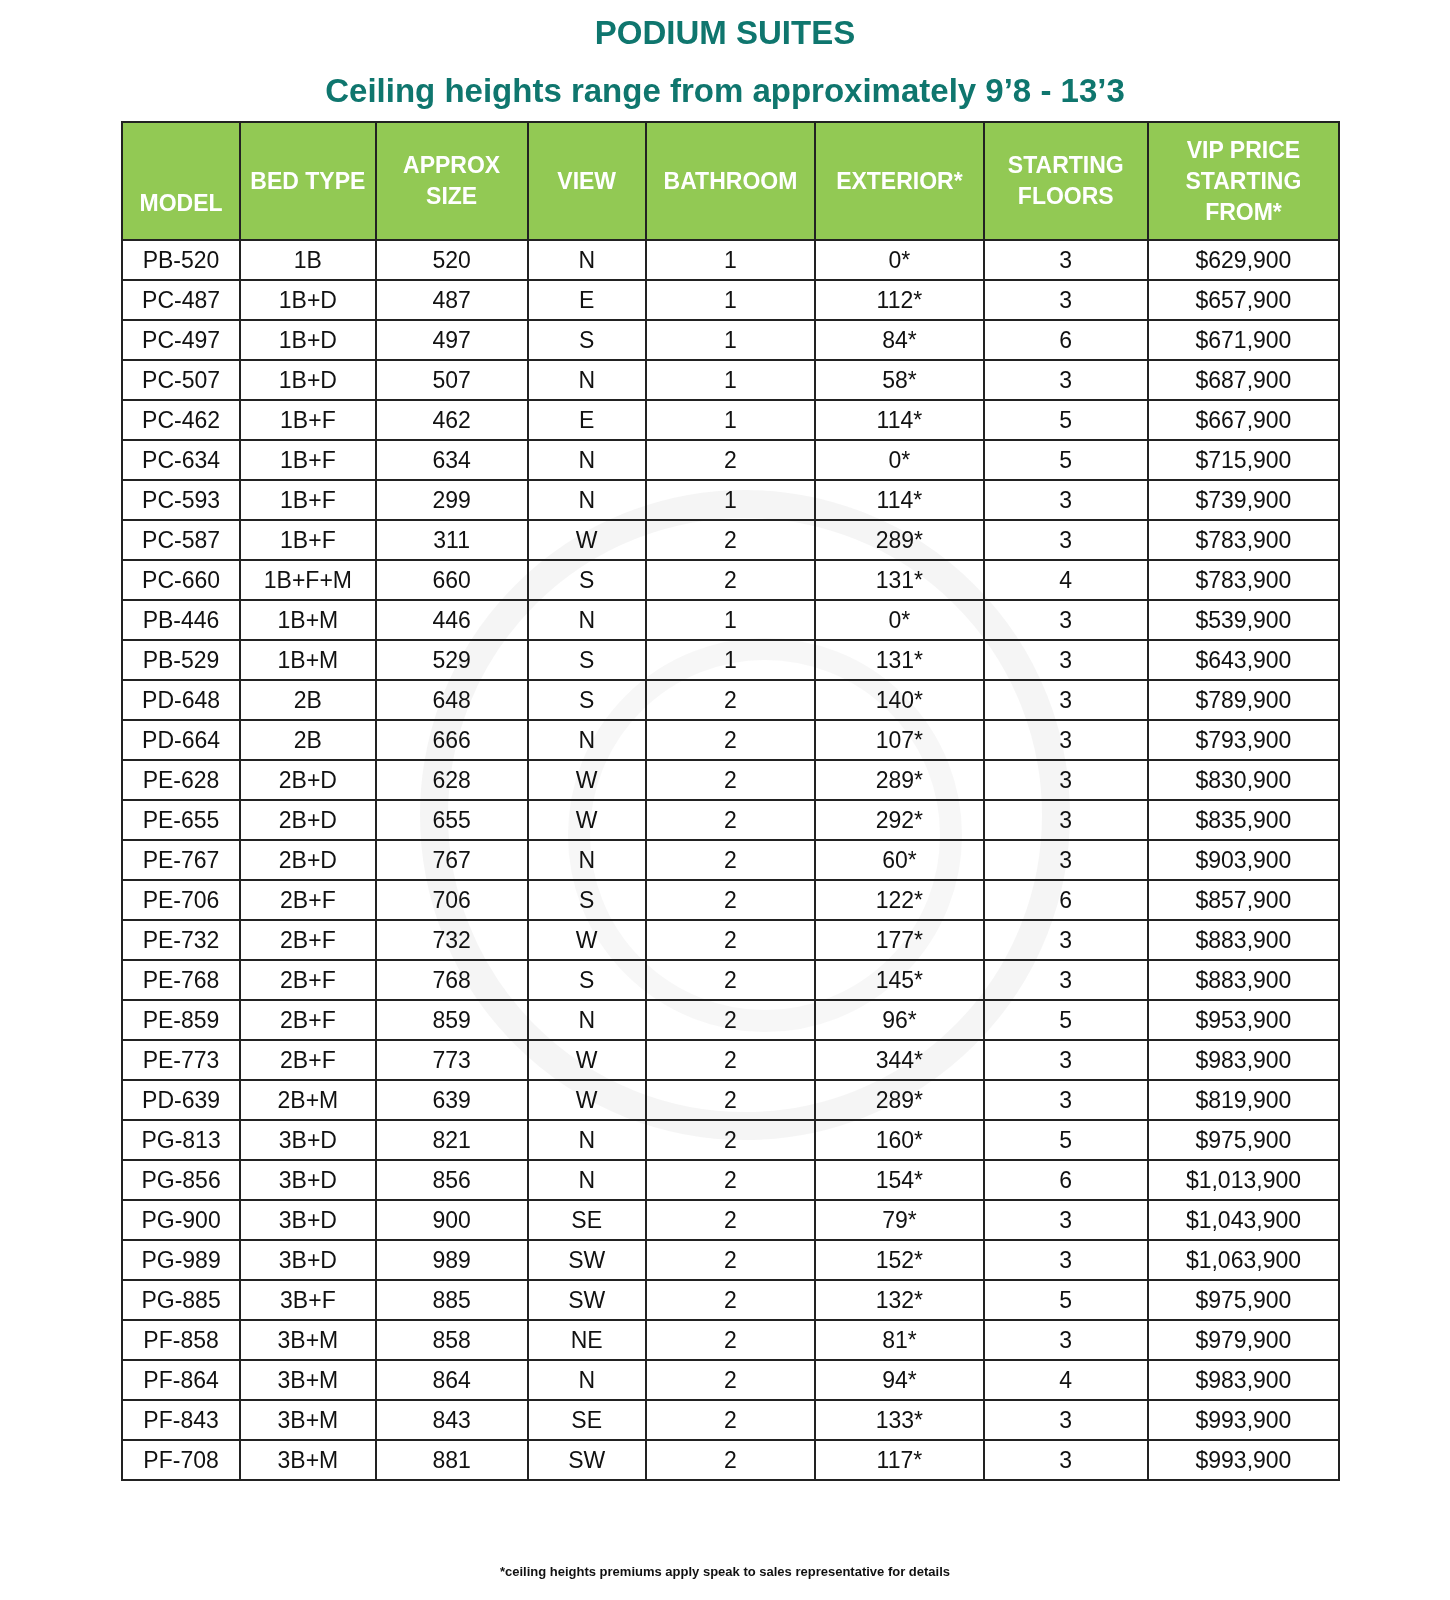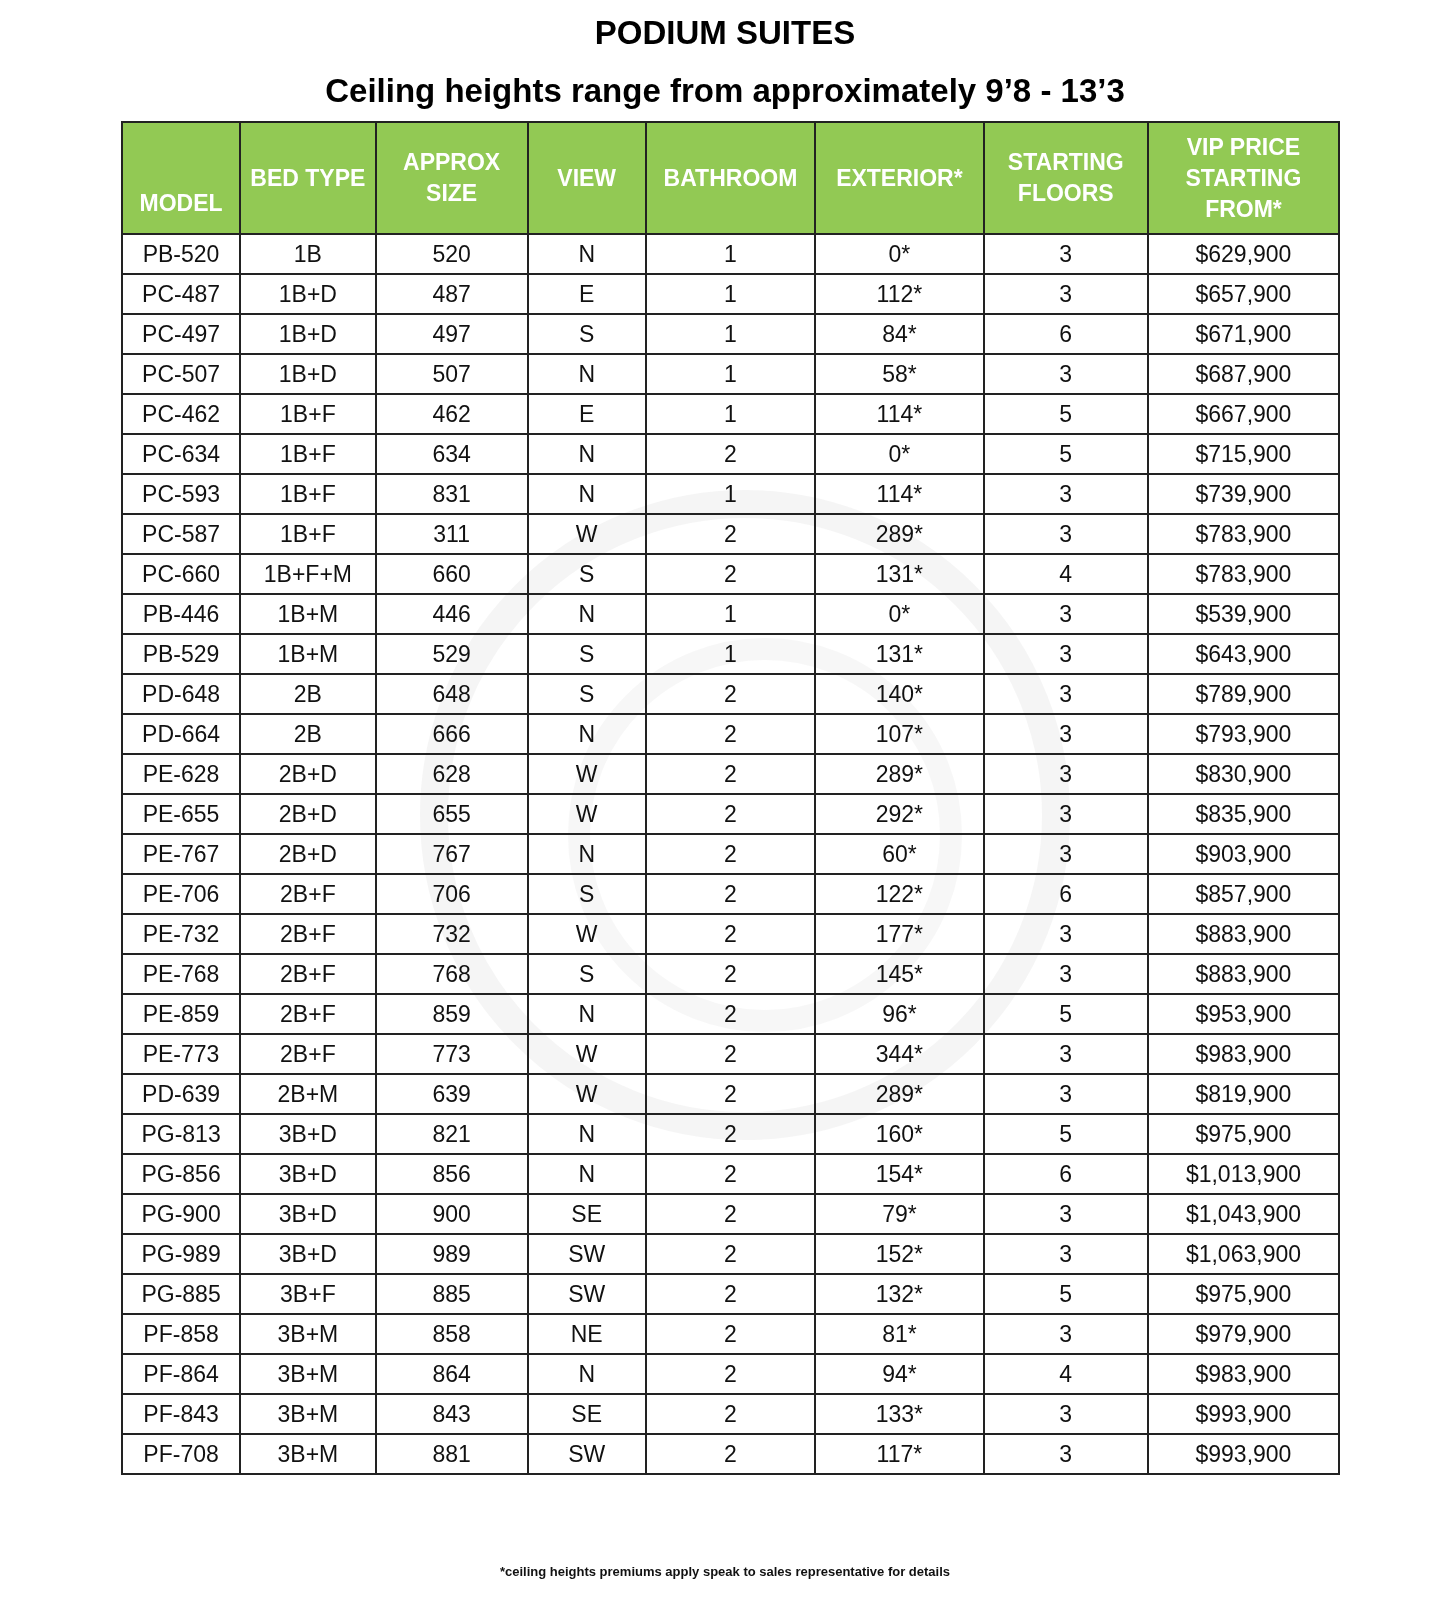--- a/index.html
+++ b/index.html
@@ -35,21 +35,21 @@
       height: 350px;
       border-radius: 50%;
       border: 22px solid rgba(200,200,200,0.14);
     }
     .title {
       position: absolute;
       left: 0;
       width: 1450px;
       text-align: center;
       font-weight: bold;
-      color: #000000;
+      color: #0f766e;
     }
     .title-1 {
       top: 14px;
       font-size: 33px;
       letter-spacing: 0px;
     }
     .title-2 {
       top: 72px;
       font-size: 33px;
     }
@@ -71,21 +71,21 @@
       background: #92c954;
       color: #ffffff;
       font-weight: bold;
       font-size: 23px;
       line-height: 31px;
       height: 96px;
       vertical-align: middle;
     }
     table.suites thead th.bottom {
       vertical-align: bottom;
-      padding-bottom: 14px;
+      padding-bottom: 20px;
     }
     table.suites tbody td {
       height: 38px;
       font-size: 23px;
       color: #111111;
       background: transparent;
     }
     .footnote {
       position: absolute;
       top: 1564px;
@@ -185,21 +185,21 @@
         <td>634</td>
         <td>N</td>
         <td>2</td>
         <td>0*</td>
         <td>5</td>
         <td>$715,900</td>
       </tr>
       <tr>
         <td>PC-593</td>
         <td>1B+F</td>
-        <td>831</td>
+        <td>299</td>
         <td>N</td>
         <td>1</td>
         <td>114*</td>
         <td>3</td>
         <td>$739,900</td>
       </tr>
       <tr>
         <td>PC-587</td>
         <td>1B+F</td>
         <td>311</td>

